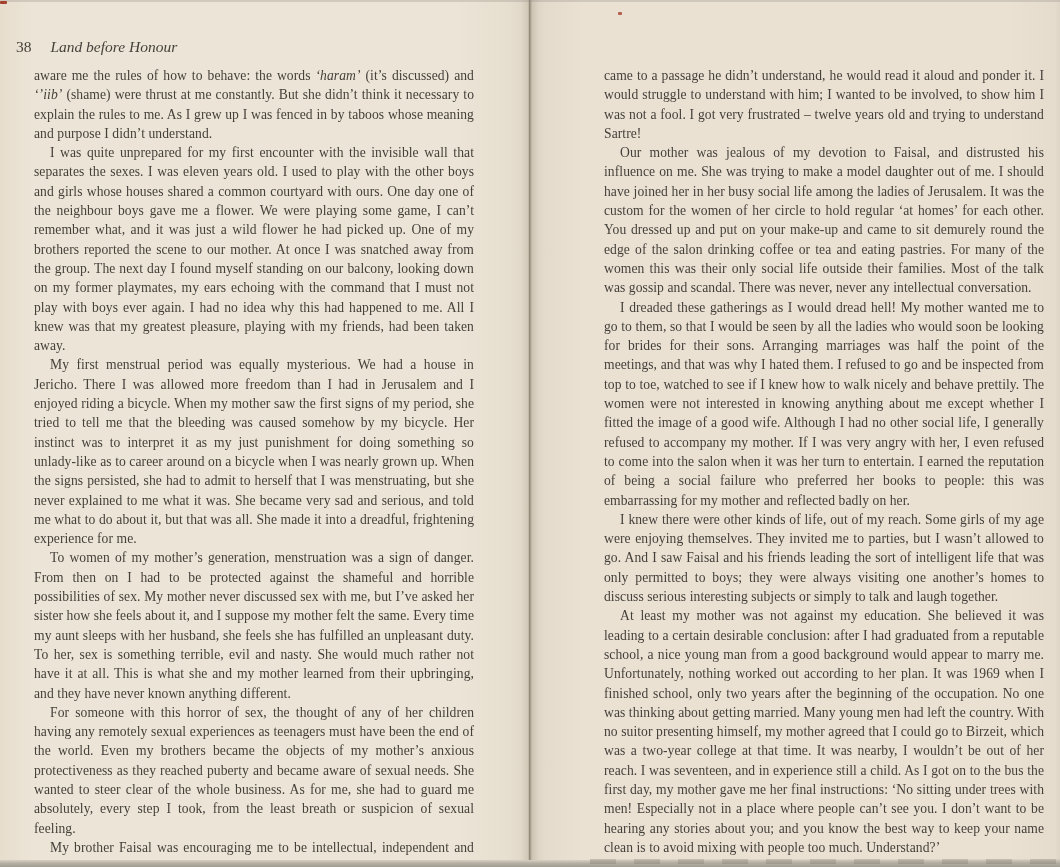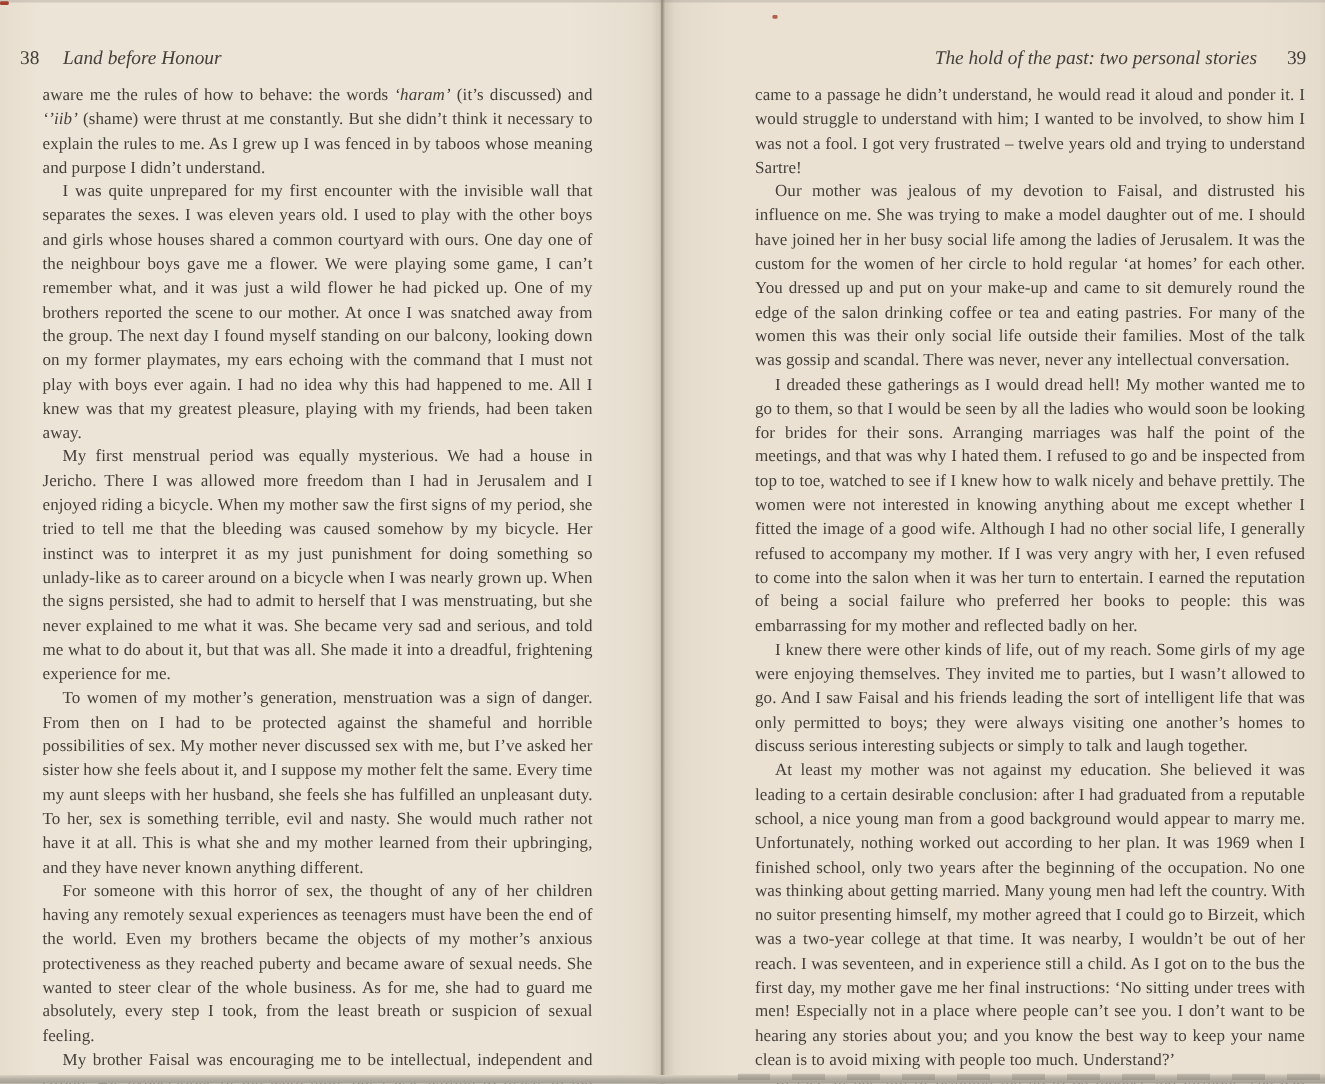--- a/index.html
+++ b/index.html
@@ -83,24 +83,20 @@
         <p class="para"><span>aware me the rules of how to behave: the words </span><span class="it">‘haram’</span><span> (it’s discussed) and </span><span class="it">‘’iib’</span><span> (shame) were thrust at me constantly. But she didn’t think it necessary to explain the rules to me. As I grew up I was fenced in by taboos whose meaning and purpose I didn’t understand.</span></p>
         <p class="para indent"><span>I was quite unprepared for my first encounter with the invisible wall that separates the sexes. I was eleven years old. I used to play with the other boys and girls whose houses shared a common courtyard with ours. One day one of the neighbour boys gave me a flower. We were playing some game, I can’t remember what, and it was just a wild flower he had picked up. One of my brothers reported the scene to our mother. At once I was snatched away from the group. The next day I found myself standing on our balcony, looking down on my former playmates, my ears echoing with the command that I must not play with boys ever again. I had no idea why this had happened to me. All I knew was that my greatest pleasure, playing with my friends, had been taken away.</span></p>
         <p class="para indent"><span>My first menstrual period was equally mysterious. We had a house in Jericho. There I was allowed more freedom than I had in Jerusalem and I enjoyed riding a bicycle. When my mother saw the first signs of my period, she tried to tell me that the bleeding was caused somehow by my bicycle. Her instinct was to interpret it as my just punishment for doing something so unlady-like as to career around on a bicycle when I was nearly grown up. When the signs persisted, she had to admit to herself that I was menstruating, but she never explained to me what it was. She became very sad and serious, and told me what to do about it, but that was all. She made it into a dreadful, frightening experience for me.</span></p>
         <p class="para indent"><span>To women of my mother’s generation, menstruation was a sign of danger. From then on I had to be protected against the shameful and horrible possibilities of sex. My mother never discussed sex with me, but I’ve asked her sister how she feels about it, and I suppose my mother felt the same. Every time my aunt sleeps with her husband, she feels she has fulfilled an unpleasant duty. To her, sex is something terrible, evil and nasty. She would much rather not have it at all. This is what she and my mother learned from their upbringing, and they have never known anything different.</span></p>
         <p class="para indent"><span>For someone with this horror of sex, the thought of any of her children having any remotely sexual experiences as teenagers must have been the end of the world. Even my brothers became the objects of my mother’s anxious protectiveness as they reached puberty and became aware of sexual needs. She wanted to steer clear of the whole business. As for me, she had to guard me absolutely, every step I took, from the least breath or suspicion of sexual feeling.</span></p>
         <p class="para indent"><span>My brother Faisal was encouraging me to be intellectual, independent and strong. His expectations of me were high, but I was willing to make all the effort in the world to live up to them. I adored him, because he treated me as an intelligent human being, not just as a little girl. I remember when I was eleven or twelve he used to read a lot, late into the night, and I used to sit up with him. He was reading Sartre, de Beauvoir, Kierkegaard, the Existentialists who were the fashion at that time. If he</span></p>
       </div>
   </div>
 
   <div class="page page-right">
-    <div class="running-head rh-right">
-      <span class="headtitle">The hold of the past: two personal stories</span>
-      <span class="pagenum">39</span>
-    </div>
     <div class="body-text body-right" id="right-body">
         <p class="para"><span>came to a passage he didn’t understand, he would read it aloud and ponder it. I would struggle to understand with him; I wanted to be involved, to show him I was not a fool. I got very frustrated – twelve years old and trying to understand Sartre!</span></p>
         <p class="para indent"><span>Our mother was jealous of my devotion to Faisal, and distrusted his influence on me. She was trying to make a model daughter out of me. I should have joined her in her busy social life among the ladies of Jerusalem. It was the custom for the women of her circle to hold regular ‘at homes’ for each other. You dressed up and put on your make-up and came to sit demurely round the edge of the salon drinking coffee or tea and eating pastries. For many of the women this was their only social life outside their families. Most of the talk was gossip and scandal. There was never, never any intellectual conversation.</span></p>
         <p class="para indent"><span>I dreaded these gatherings as I would dread hell! My mother wanted me to go to them, so that I would be seen by all the ladies who would soon be looking for brides for their sons. Arranging marriages was half the point of the meetings, and that was why I hated them. I refused to go and be inspected from top to toe, watched to see if I knew how to walk nicely and behave prettily. The women were not interested in knowing anything about me except whether I fitted the image of a good wife. Although I had no other social life, I generally refused to accompany my mother. If I was very angry with her, I even refused to come into the salon when it was her turn to entertain. I earned the reputation of being a social failure who preferred her books to people: this was embarrassing for my mother and reflected badly on her.</span></p>
         <p class="para indent"><span>I knew there were other kinds of life, out of my reach. Some girls of my age were enjoying themselves. They invited me to parties, but I wasn’t allowed to go. And I saw Faisal and his friends leading the sort of intelligent life that was only permitted to boys; they were always visiting one another’s homes to discuss serious interesting subjects or simply to talk and laugh together.</span></p>
         <p class="para indent"><span>At least my mother was not against my education. She believed it was leading to a certain desirable conclusion: after I had graduated from a reputable school, a nice young man from a good background would appear to marry me. Unfortunately, nothing worked out according to her plan. It was 1969 when I finished school, only two years after the beginning of the occupation. No one was thinking about getting married. Many young men had left the country. With no suitor presenting himself, my mother agreed that I could go to Birzeit, which was a two-year college at that time. It was nearby, I wouldn’t be out of her reach. I was seventeen, and in experience still a child. As I got on to the bus the first day, my mother gave me her final instructions: ‘No sitting under trees with men! Especially not in a place where people can’t see you. I don’t want to be hearing any stories about you; and you know the best way to keep your name clean is to avoid mixing with people too much. Understand?’</span></p>
         <p class="para indent"><span>In fact, in her aim of bringing me up to be modest and virtuous, she had succeeded as well as she could possibly have hoped. Her ideas of right</span></p>
       </div>
   </div>
 

